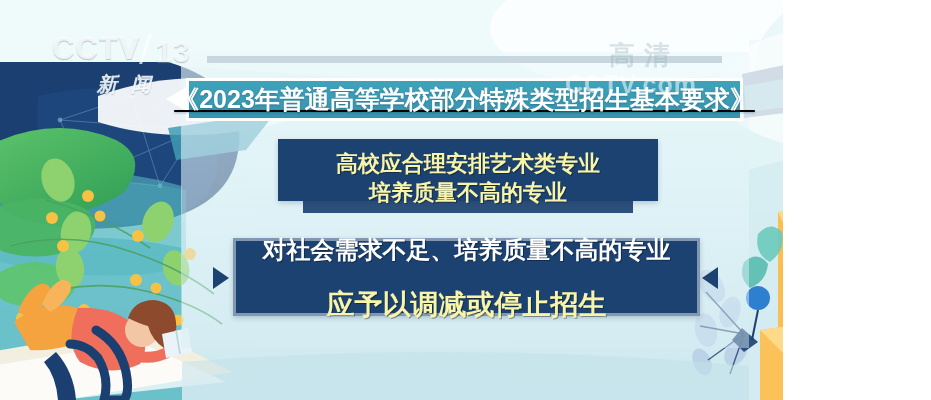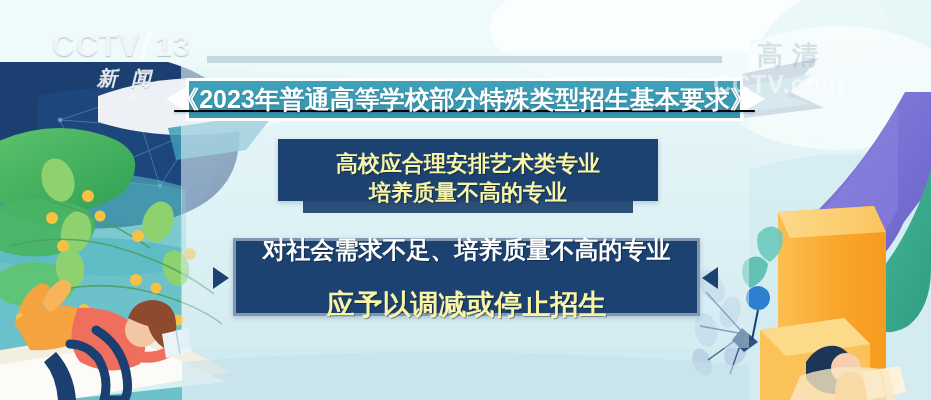--- a/index.html
+++ b/index.html
@@ -3,21 +3,21 @@
 <meta charset="utf-8">
 <style>
   * { margin:0; padding:0; box-sizing:border-box; }
   html, body {
     width:931px; height:400px;
     overflow:hidden;
     font-family:"Liberation Sans","DejaVu Sans",sans-serif;
   }
   #stage {
     position:relative;
-    width:931px; height:400px;
+    width:783px; height:400px;
     background:#dff0f3;
     overflow:hidden;
   }
 
   
   .bg-svg { position:absolute; inset:0; width:931px; height:400px; }
 
   
   #cctv-logo {
     position:absolute; left:52px; top:30px;
@@ -35,20 +35,21 @@
     line-height:1;
     display:flex; align-items:center; gap:2px;
   }
   #cctv-logo .cctv-13 {
     font-size:30px;
     font-weight:bold;
     color:rgba(255,255,255,0.80);
     text-shadow:0 1px 1px rgba(120,150,165,0.55);
     position:relative;
     margin-left:3px;
+    margin-top:7px;
   }
   #cctv-logo .cctv-slash {
     display:inline-block;
     width:3px; height:30px;
     background:rgba(255,255,255,0.75);
     transform:skewX(-18deg);
     margin:0 3px 0 2px;
   }
   #cctv-logo .cctv-sub {
     margin-top:4px;

